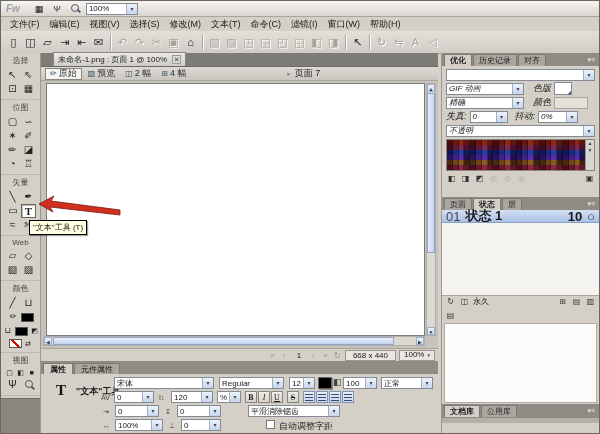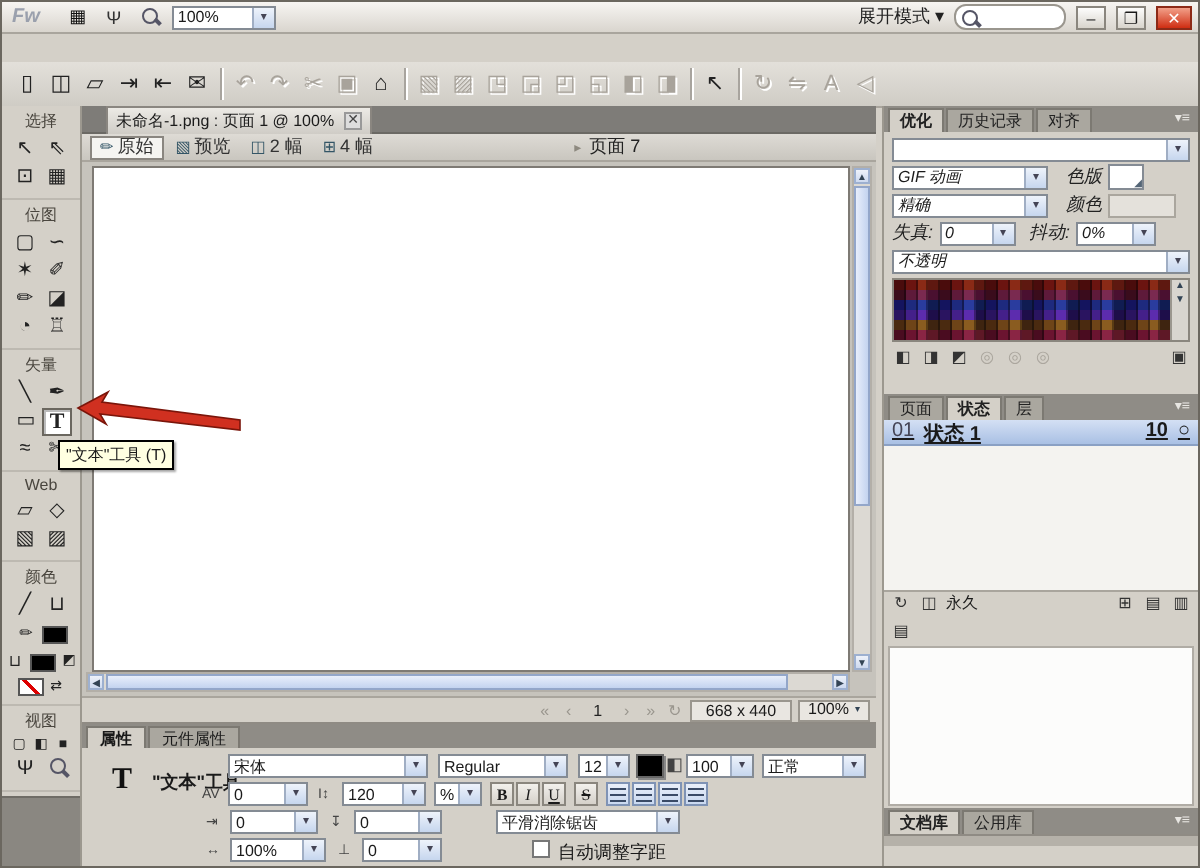--- a/index.html
+++ b/index.html
@@ -46,21 +46,21 @@
   .tbtn.act{background:#fff;border:1px solid #6b675f;box-shadow:inset 1px 1px 0 #bbb;
     font-family:"Liberation Serif","DejaVu Serif",serif;font-weight:bold;width:15px;height:14px;line-height:12px;font-size:11px;}
   .tbtn.mini{width:13px;font-size:8px;}
   .tbtn.sw{width:13px;height:9px;border:1px solid #555;margin:1px 1px;}
   .tbtn.third{width:11px;height:10px;line-height:10px;font-size:7px;}
   .tbtn.noneswatch{width:13px;height:9px;margin:1px;border:1px solid #555;
     background:linear-gradient(45deg,transparent 42%,#d00 42%,#d00 58%,transparent 58%),#fff;}
   .tdark{flex:1;background:#8a8781;border-top:1px solid #6f6c66;margin-top:2px;}
   
   .docarea{position:absolute;left:40px;top:52px;width:397px;height:308px;}
-  .doctabs{height:14px;background:#7e7c78;display:flex;align-items:center;padding-left:12px;border-bottom:1px solid #6b6964;box-sizing:border-box;}
+  .doctabs{height:14px;background:#7e7c78;display:flex;align-items:flex-end;padding-left:12px;border-bottom:1px solid #6b6964;box-sizing:border-box;}
   .doctab{height:13px;background:linear-gradient(#eceae5,#cfccc6);border:1px solid #8a8680;border-bottom:none;
     display:flex;align-items:center;padding:0 4px;font-size:8px;gap:5px;}
   .tclose{color:#444;font-size:7px;border:1px solid #999;background:#ddd;width:9px;height:9px;line-height:8px;text-align:center;box-sizing:border-box;}
   .viewbar{height:14px;background:linear-gradient(#dedbd5,#c9c6bf);border-bottom:1px solid #a9a59d;
     display:flex;align-items:center;padding:0 4px;position:relative;box-sizing:border-box;}
   .vbtn{display:inline-flex;align-items:center;gap:2px;padding:0 4px;height:12px;color:#333;}
   .vbtn.act{background:#f5f4f1;border:1px solid #8a8680;box-sizing:border-box;}
   .vico{font-size:8px;color:#356;}
   .pagelabel{position:absolute;left:62%;display:flex;gap:4px;align-items:center;color:#222;}
   .pageico{color:#8d897f;font-size:7px;}
@@ -97,21 +97,21 @@
   .palgrid{height:30px;border:1px solid #8a867e;background:#111;display:flex;flex-direction:column;position:relative;margin:1px 0;flex:0 0 auto;}
   .prow{flex:1;display:flex;margin-right:8px;}
   .pcell{flex:1;border-right:1px solid rgba(0,0,0,.35);}
   .palscroll{position:absolute;right:0;top:0;bottom:0;width:8px;background:#d8d5cf;border-left:1px solid #9a968e;
     font-size:5px;color:#345;text-align:center;line-height:7px;}
   .rebuild{border:1px solid #8a867e;background:linear-gradient(#f7f5f2,#d8d4cd);padding:0 12px;height:13px;line-height:12px;border-radius:2px;box-sizing:border-box;}
   .miniico{width:11px;height:10px;font-size:8px;line-height:10px;text-align:center;color:#333;}
   .miniico.dis{color:#aba69e;}
   .statesbody{height:97px;display:flex;flex-direction:column;}
   .staterow{height:13px;background:linear-gradient(#d4e0f4,#a9c0e4);border-bottom:1px solid #8aa0c4;
-    display:flex;padding:0 4px;gap:5px;font-size:10px;flex:0 0 13px;box-sizing:border-box;text-decoration:underline;}
+    display:flex;align-items:center;padding:0 4px;gap:5px;font-size:13px;flex:0 0 13px;box-sizing:border-box;}
   .statewhite{flex:1;background:#f4f3f0;}
   .sfooter{height:12px;background:#d4d0c8;border-top:1px solid #a9a59d;display:flex;align-items:center;gap:3px;padding:0 3px;font-size:8px;flex:0 0 12px;box-sizing:border-box;}
   .sfright{margin-left:auto;display:flex;gap:3px;}
   .stylesbody{height:97px;box-sizing:border-box;}
   .stylerow{height:15px;display:flex;align-items:center;gap:3px;padding:2px 3px 0;box-sizing:border-box;}
   .styleswhite{height:80px;background:#fcfcfb;border:1px solid #b0aca5;margin:1px 2px 0;box-sizing:border-box;}
   .bstrip{height:5px;background:#b5b1a9;border-top:1px solid #8f8b84;}
   
   .propspanel{position:absolute;left:40px;top:360px;width:397px;height:74px;background:#d4d0c8;border-top:1px solid #8f8b84;box-sizing:border-box;}
   .proptabs{height:12px;background:#8f8c86;display:flex;align-items:flex-end;padding-left:2px;gap:1px;box-sizing:border-box;}
@@ -145,31 +145,34 @@
 
   <div class="titlebar">
     <span class="fwlogo">Fw</span>
     <span class="tbico dark">▦</span>
     <span class="tbico">Ψ</span>
     <span class="tbico"><span class="mag"></span></span>
     <span class="combo zoomcombo">
         <span>100%</span>
         <span class="carw"></span>
       </span>
-    <span class="tb-right">
-      <span class="expand"><span>展开模式</span> ▾</span>
-      <span class="search">
-          <span class="mag"></span>
-        </span>
-      <span class="winbtn">–</span>
-      <span class="winbtn">❐</span>
-      <span class="winbtn close">✕</span>
-    </span>
   </div>
 
+  <div class="menubar" id="menubar">
+      <span class="menu-item">文件(F)</span>
+      <span class="menu-item">编辑(E)</span>
+      <span class="menu-item">视图(V)</span>
+      <span class="menu-item">选择(S)</span>
+      <span class="menu-item">修改(M)</span>
+      <span class="menu-item">文本(T)</span>
+      <span class="menu-item">命令(C)</span>
+      <span class="menu-item">滤镜(I)</span>
+      <span class="menu-item">窗口(W)</span>
+      <span class="menu-item">帮助(H)</span>
+    </div>
 
   <div class="toolbar" id="toolbar">
       <span class="tbi">▯</span>
       <span class="tbi">◫</span>
       <span class="tbi">▱</span>
       <span class="tbi">⇥</span>
       <span class="tbi">⇤</span>
       <span class="tbi">✉</span>
       <span class="tsep"></span>
       <span class="tbi dis">↶</span>

